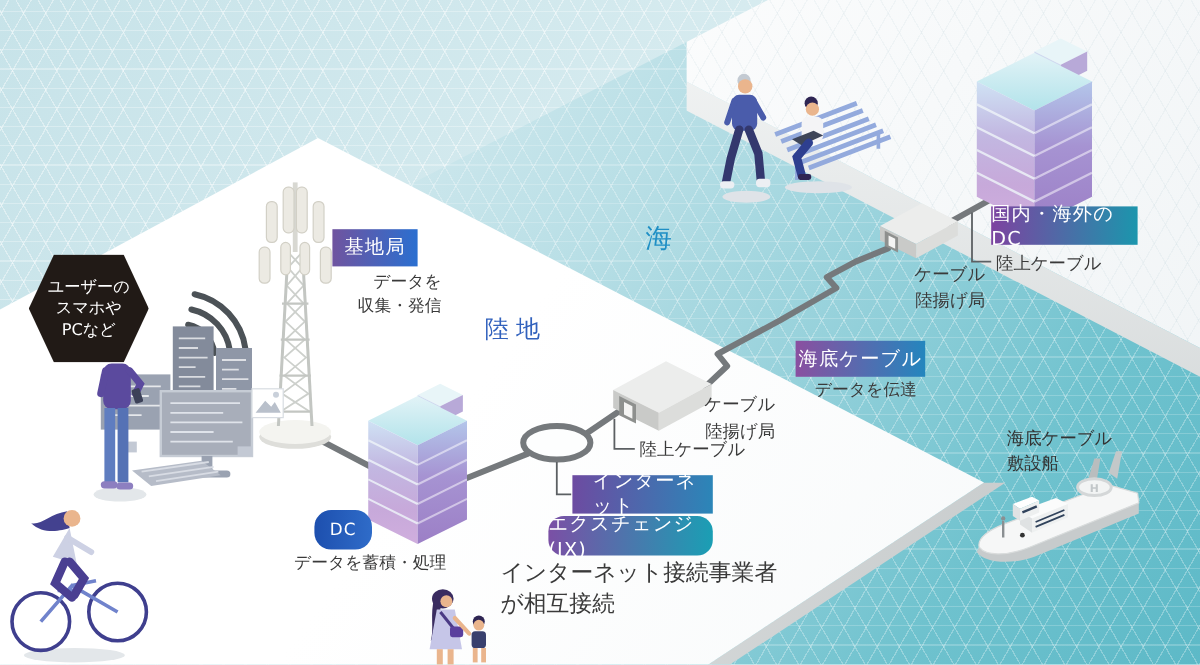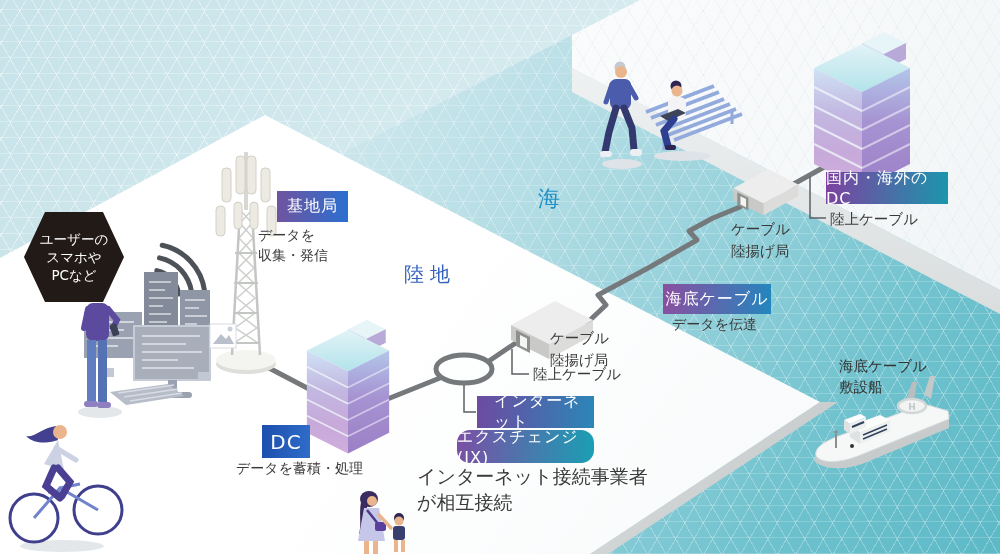--- a/index.html
+++ b/index.html
@@ -45,27 +45,27 @@
     background:linear-gradient(126deg,#ffffff 45%,#f5f8f9 100%);
   }
   
   .abs{position:absolute;}
   .tag{
     position:absolute;display:flex;align-items:center;justify-content:center;
     color:#fff;letter-spacing:1px;z-index:7;
   }
   .desc{position:absolute;color:#3a3a3a;z-index:7;}
   .pre{white-space:pre-line;}
-  .center{text-align:left;}
+  .center{text-align:right;}
   
   #tag-base{left:277px;top:191px;width:71px;height:31px;font-size:16px;background:linear-gradient(92deg,#70549f,#2a6fd0);text-align:right;}
   #desc-base{left:258px;top:225px;width:110px;font-size:14px;line-height:1.45;}
   #label-land{left:404px;top:261px;font-size:20px;color:#3161bd;letter-spacing:6px;font-weight:500;z-index:7;position:absolute;font-family:Liberation Serif, serif;}
   #label-sea{left:538px;top:184px;font-size:22px;color:#1f8fc5;z-index:7;position:absolute;}
-  #tag-dc{left:262px;top:425px;width:48px;height:33px;font-size:20px;background:linear-gradient(92deg,#1d4fae,#2f6cc9);}
+  #tag-dc{left:262px;top:425px;width:48px;height:33px;font-size:14px;background:linear-gradient(92deg,#1d4fae,#2f6cc9);border-radius:14px;}
   #desc-dc{left:236px;top:460px;width:136px;font-size:14px;}
   #tag-internet{left:477px;top:396px;width:100px;height:32px;font-size:16px;background:linear-gradient(92deg,#6d4ba1,#2b86b8);padding-left:17px;}
   #tag-exchange{left:457px;top:430px;width:137px;height:33px;font-size:16px;background:linear-gradient(92deg,#7b4fa5,#1a9fb4);border-radius:13px;}
   #desc-ix{left:417px;top:464px;width:240px;font-size:19px;}
   #label-landing-mid{left:550px;top:327px;width:96px;font-size:14.5px;line-height:1.55;z-index:7;position:absolute;color:#3a3a3a;}
   #label-cable-mid{left:533px;top:365px;font-size:14.5px;z-index:7;position:absolute;color:#3a3a3a;}
   #tag-submarine{left:663px;top:284px;width:108px;height:30px;font-size:16px;background:linear-gradient(92deg,#8b4fa0,#2386be);}
   #desc-submarine{left:672px;top:316px;width:92px;font-size:14px;}
   #label-landing-top{left:731px;top:218px;width:90px;font-size:14.5px;line-height:1.55;z-index:7;position:absolute;color:#3a3a3a;}
   #tag-overseas{left:826px;top:172px;width:122px;height:32px;font-size:16px;background:linear-gradient(92deg,#7d42a0,#1b96ad);}

